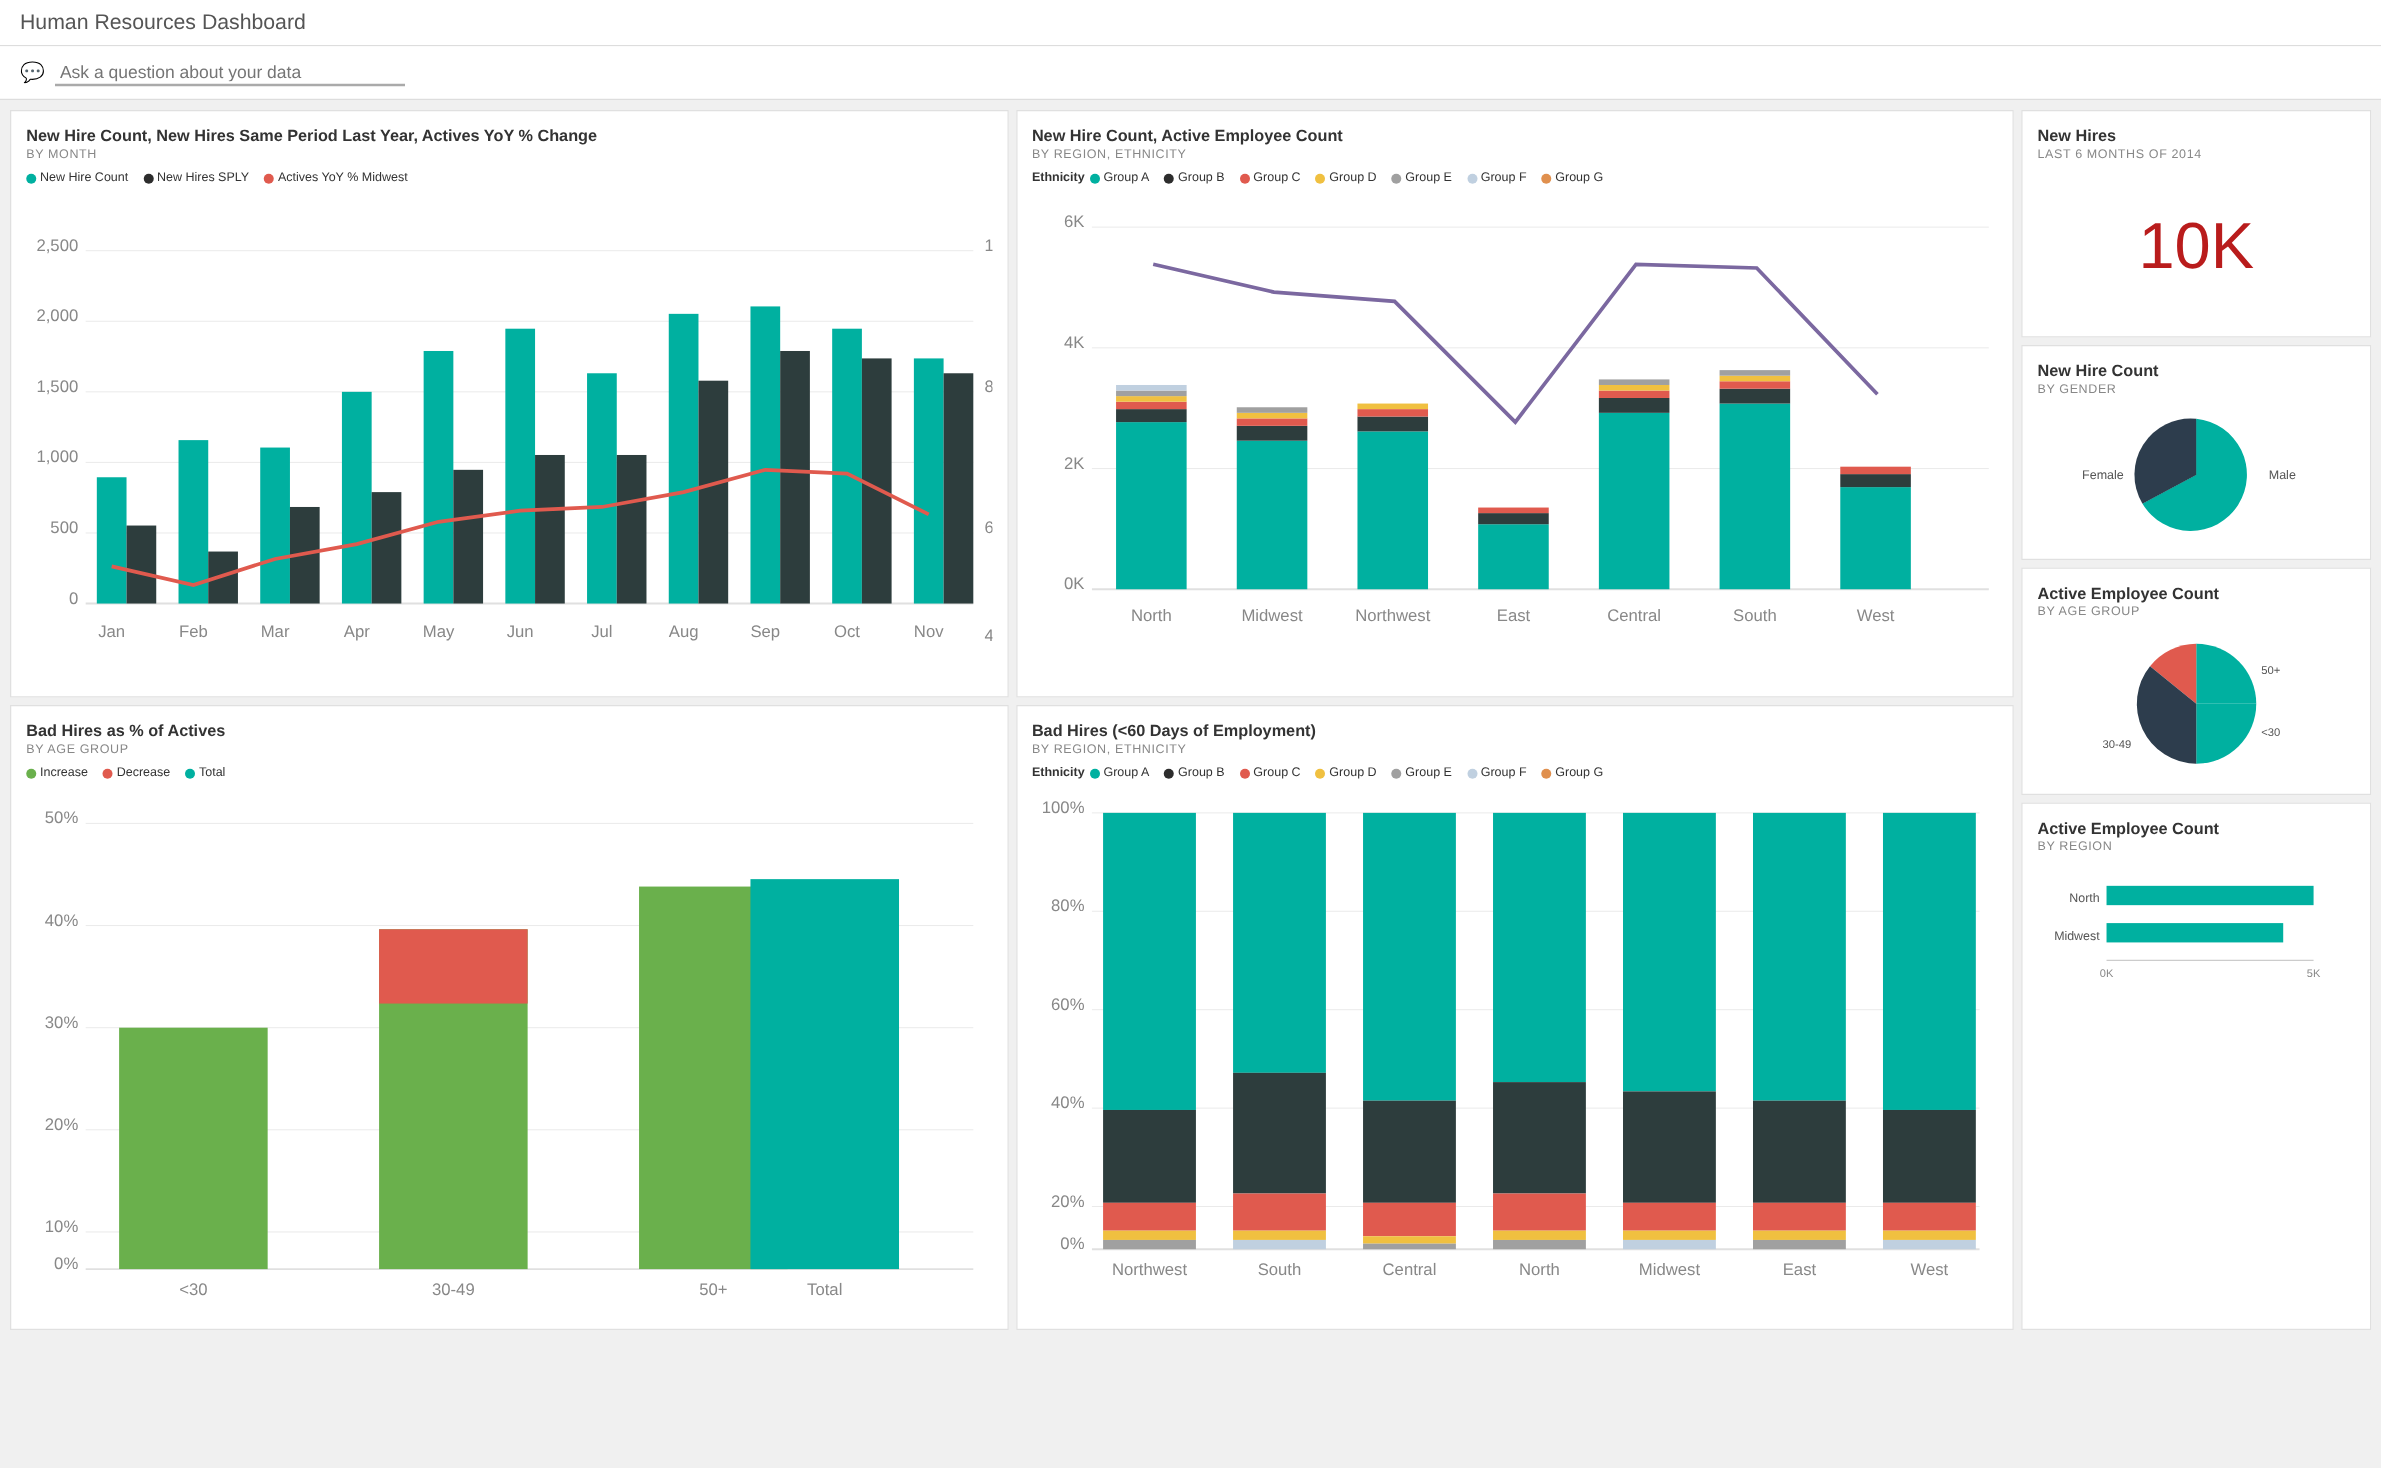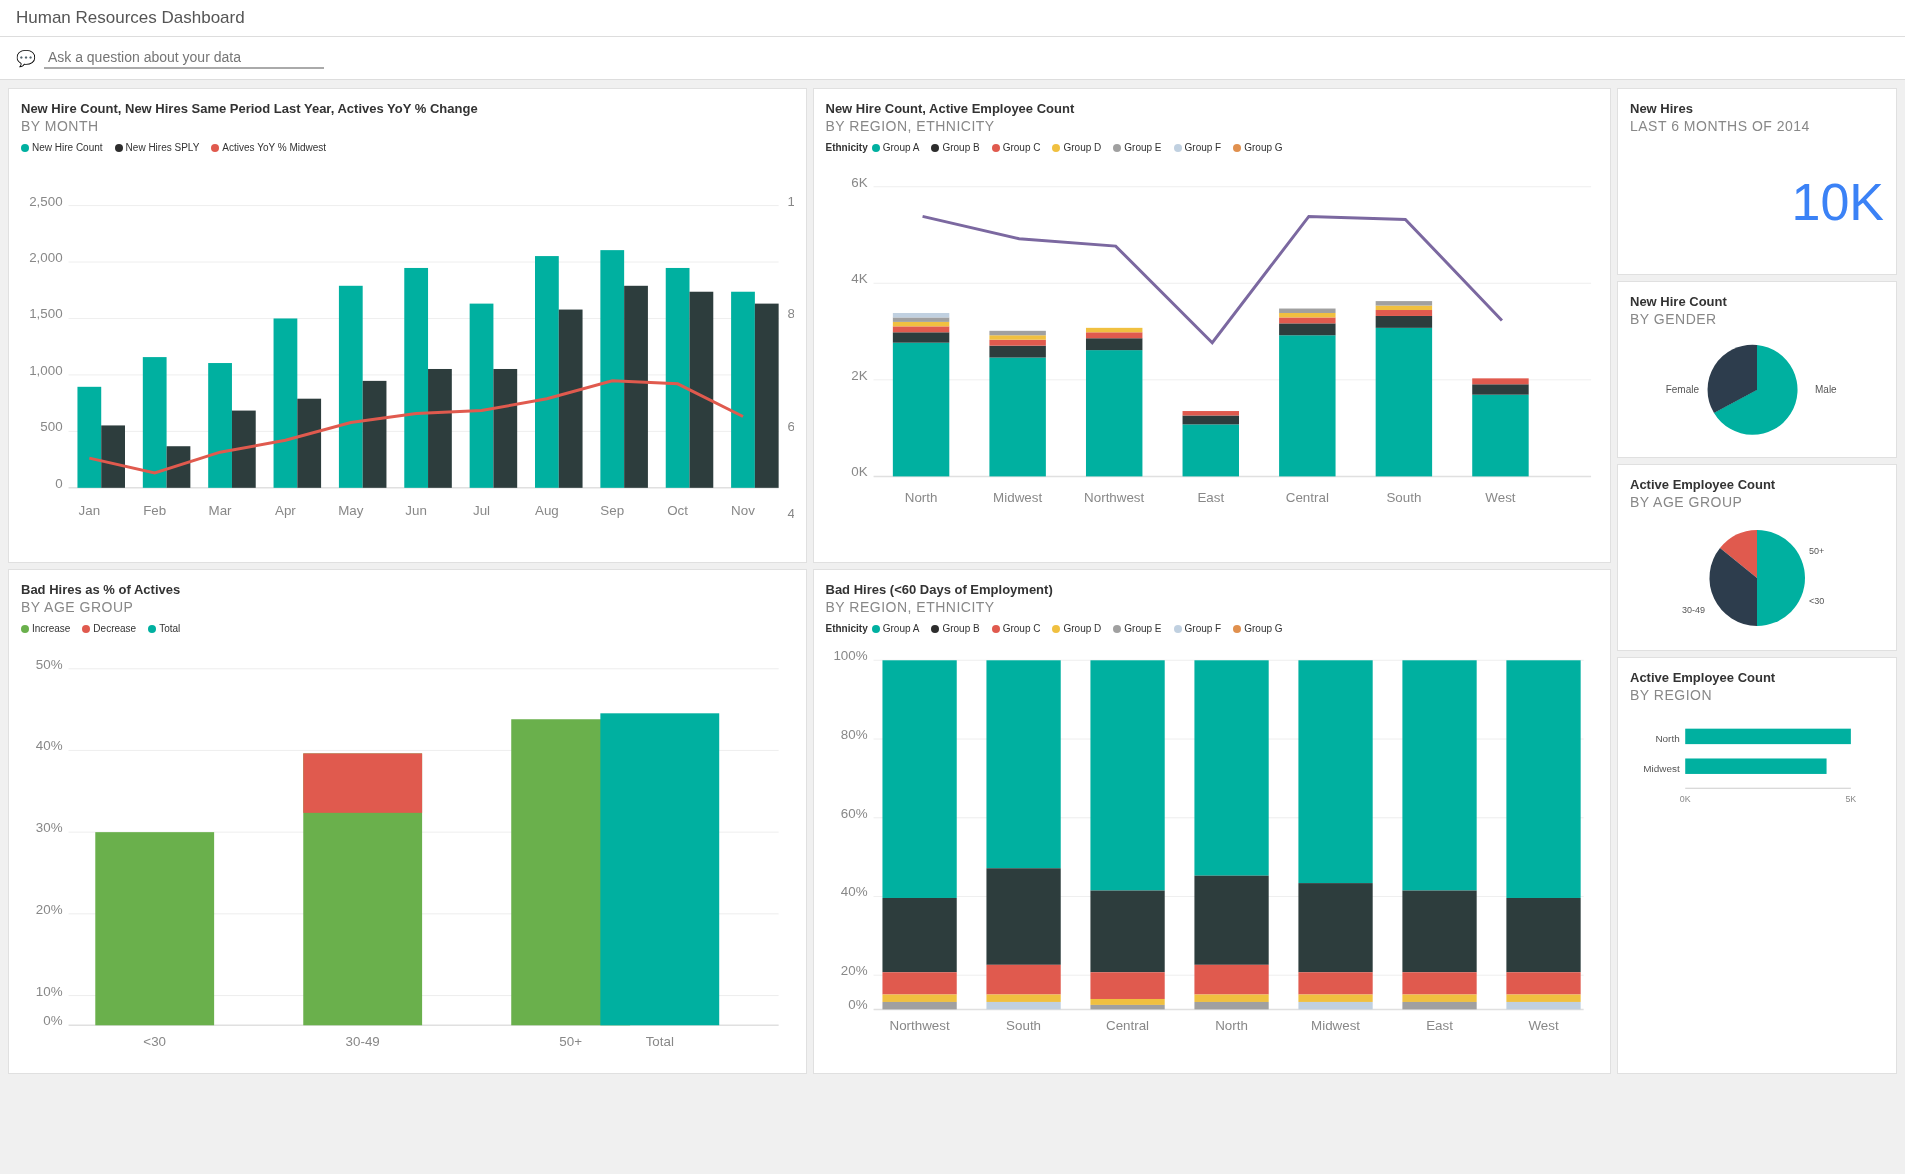--- a/index.html
+++ b/index.html
@@ -8,25 +8,25 @@
     .app-header { background: #fff; padding: 8px 16px; border-bottom: 1px solid #ddd; font-size: 17px; color: #555; }
     
     .qa-bar { background: #fff; padding: 10px 16px; border-bottom: 1px solid #ddd; display: flex; align-items: center; gap: 8px; }
     .qa-bar input { border: none; border-bottom: 2px solid #aaa; outline: none; font-size: 14px; color: #888; width: 280px; padding: 2px 4px; }
     .qa-icon { color: #888; font-size: 16px; }
     
     .dashboard { display: grid; grid-template-columns: 1fr 1fr 280px; grid-template-rows: auto auto; gap: 6px; padding: 8px; }
     
     .card { background: #fff; border: 1px solid #e0e0e0; padding: 12px; position: relative; }
     .card-title { font-size: 13px; font-weight: 600; color: #333; margin-bottom: 2px; }
-    .card-subtitle { font-size: 14px; color: #888; text-transform: uppercase; margin-bottom: 8px; letter-spacing: 0.5px; }
+    .card-subtitle { font-size: 10px; color: #888; text-transform: uppercase; margin-bottom: 8px; letter-spacing: 0.5px; }
     
     .right-panel { grid-column: 3; grid-row: 1 / 3; display: flex; flex-direction: column; gap: 6px; }
     
-    .big-number { font-size: 52px; font-weight: 300; color: #3b82f6; text-align: right; padding: 30px 0; }
+    .big-number { font-size: 52px; font-weight: 300; color: #b91c1c; text-align: center; padding: 30px 0; }
     
     
     .legend { display: flex; gap: 12px; flex-wrap: wrap; margin-bottom: 8px; font-size: 10px; }
     .legend-item { display: flex; align-items: center; gap: 3px; }
     .legend-dot { width: 8px; height: 8px; border-radius: 50%; display: inline-block; }
     
     
     .chart-area { width: 100%; position: relative; text-align: center; }
     
     svg text { font-family: 'Segoe UI', Arial, sans-serif; }

